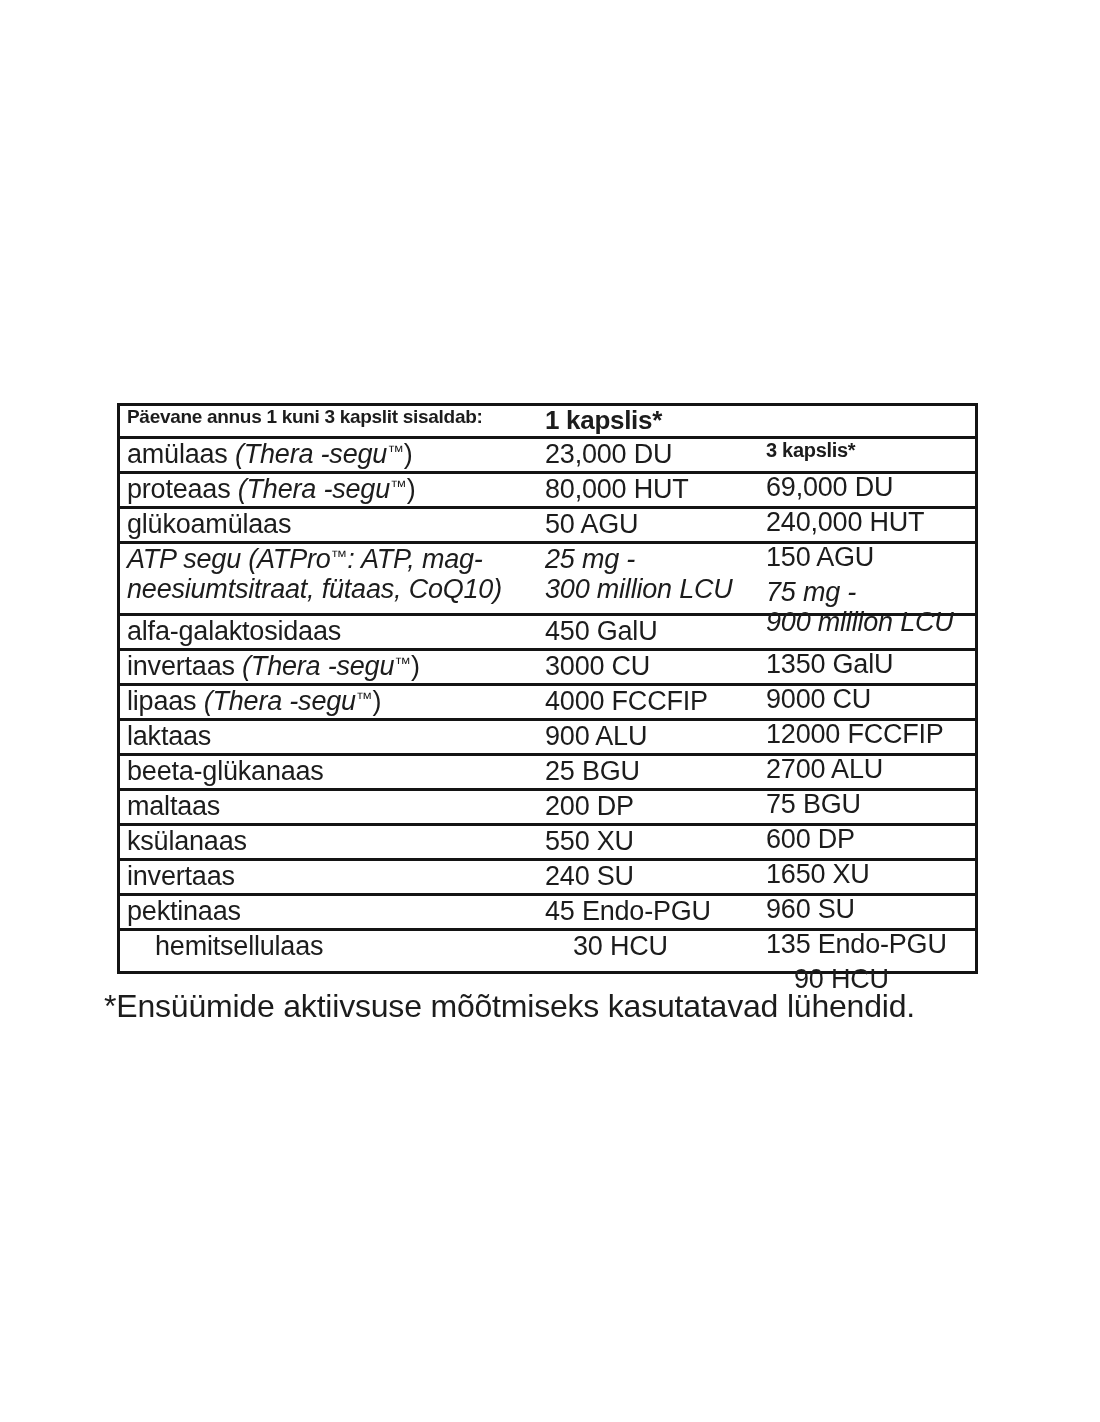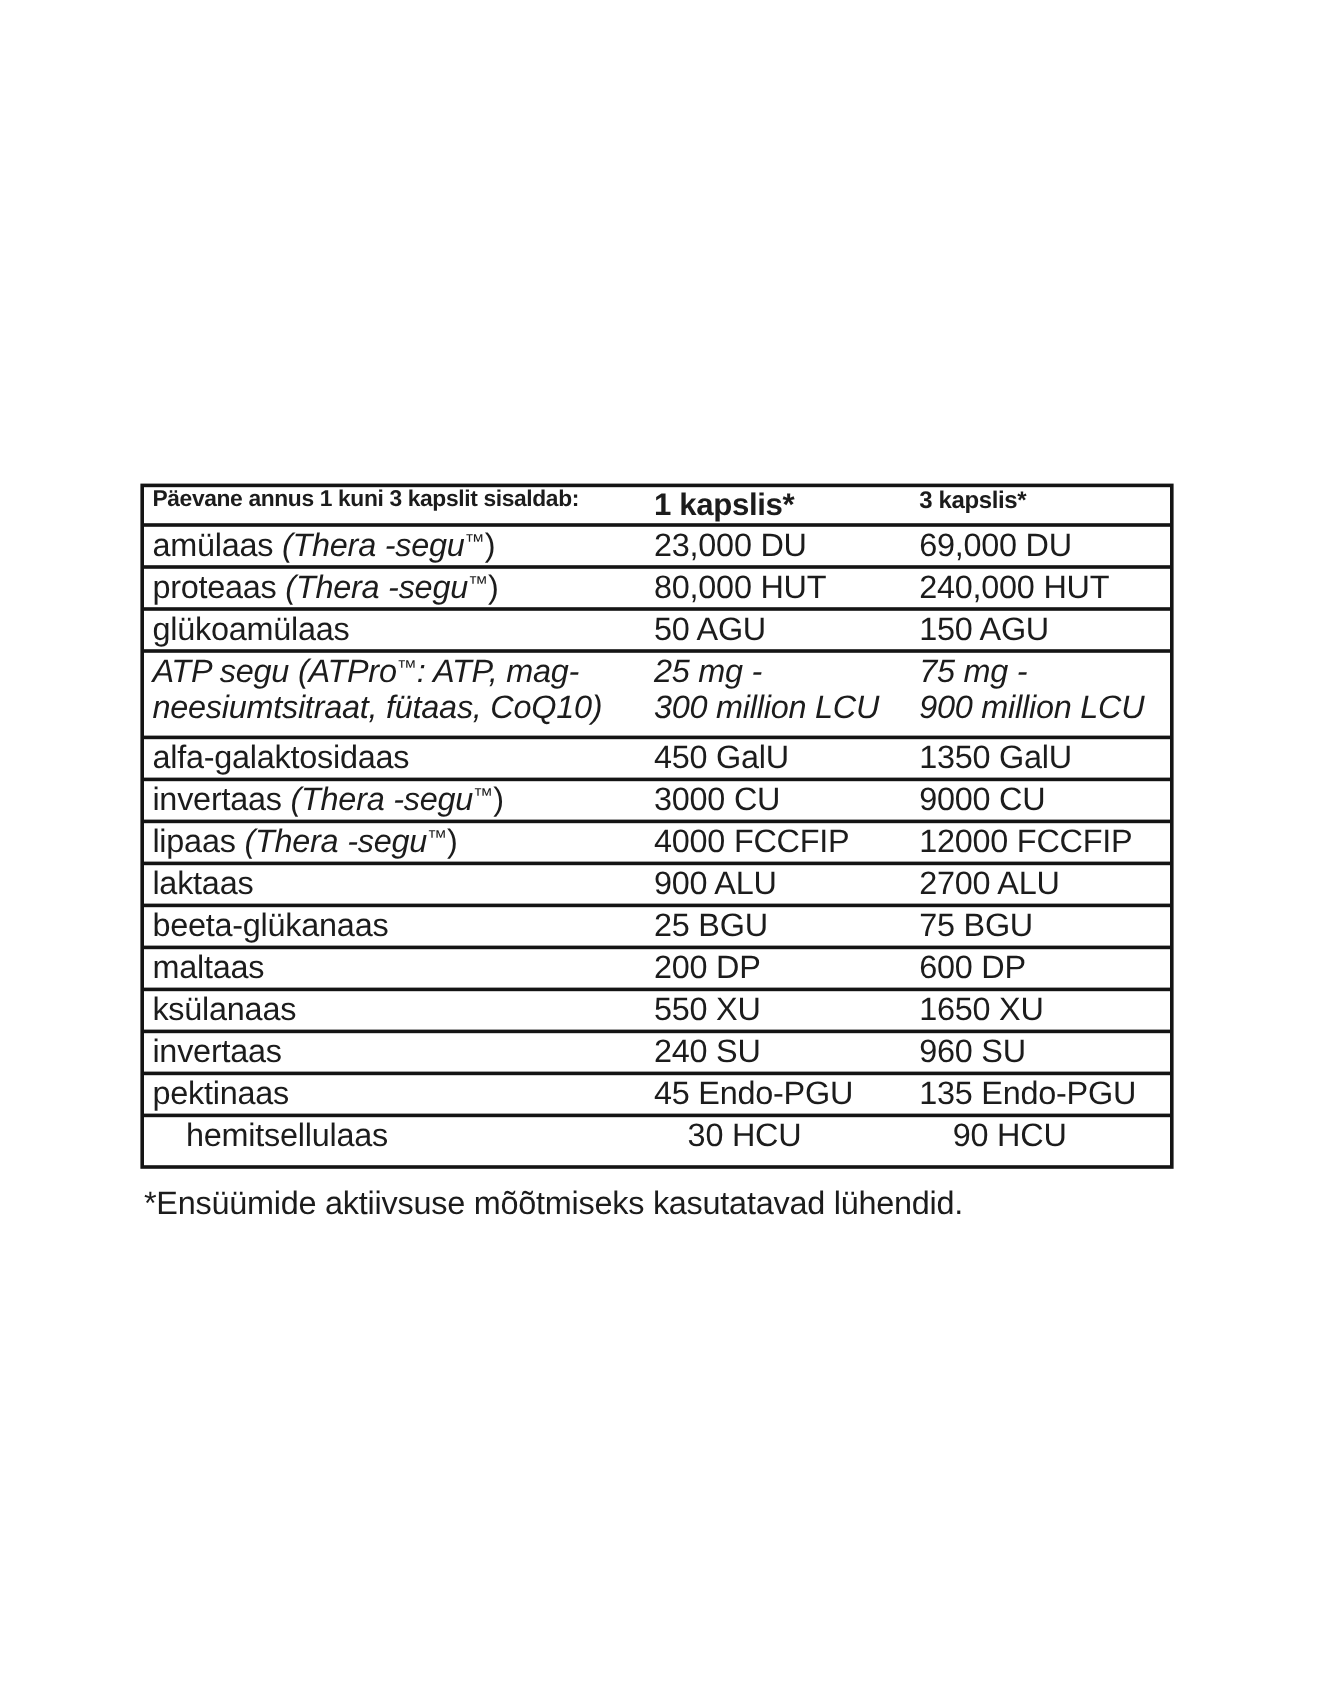--- a/index.html
+++ b/index.html
@@ -46,34 +46,34 @@
   .row.tall { height: 72px; font-style: italic; }
   .row.last { height: 40px; padding-left: 28px; }
   .cell { box-sizing: border-box; }
   .cell.name {
     flex: 0 0 425px;
     padding-left: 7px;
     white-space: nowrap;
     line-height: 1.12;
   }
   .cell.v1 { flex: 0 0 221px; white-space: nowrap; line-height: 1.12; }
-  .cell.v3 { flex: 1 1 auto; white-space: nowrap; line-height: 1.12; }
+  .cell.v3 { flex: 1 1 auto; white-space: nowrap; line-height: 1.12; margin-top: 33px; }
   .row.header .cell.v1 { font-size: 26px; }
   .row.header .cell.v3 { font-size: 20px; }
   .it { font-style: italic; }
   .tm {
     font-size: 0.62em;
     vertical-align: 0.38em;
     letter-spacing: 0;
   }
   .footnote {
     position: absolute;
-    left: 120px;
+    left: 104px;
     top: 988px;
-    font-size: 27px;
+    font-size: 32px;
     letter-spacing: -0.2px;
     color: #1c1c1c;
   }
 </style>
 </head>
 <body>
 
 <div class="facts-table">
 
   <div class="row header">

